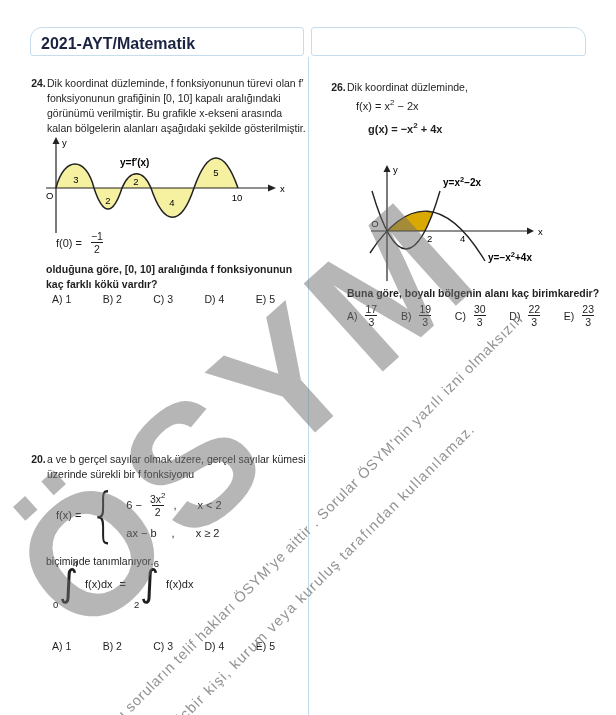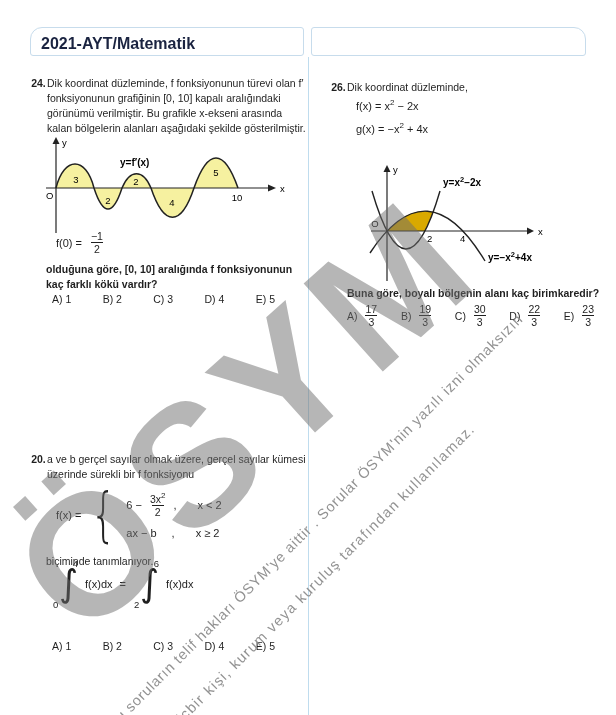--- a/index.html
+++ b/index.html
@@ -178,21 +178,21 @@
   </div>
 
   <div class="abs qrow qtext" style="left:330px; top:80px; width:272px;">
     <span class="qnum">26.</span>
     <span>Dik koordinat düzleminde,</span>
   </div>
 
   <div class="abs formula" style="left:356px; top:98px;">
     <span>f(x) = x</span><sup>2</sup><span> − 2x</span>
   </div>
-  <div class="abs formula" style="left:356px; top:121px;">
+  <div class="abs formula" style="left:368px; top:121px;font-weight:bold;">
     <span>g(x) = −x</span><sup>2</sup><span> + 4x</span>
   </div>
 
 
   <svg class="abs" style="left:337px; top:153px;" width="240" height="130" viewBox="0 0 240 130">
 
     <path d="M50,78 L88,78 Q92,70.4 96.3,59 Q73,53.7 50,78 Z" fill="#d9a900"></path>
 
     <line x1="34" y1="78" x2="190" y2="78" stroke="#222" stroke-width="1.2"></line>
     <polygon points="190,74.5 197,78 190,81.5" fill="#222"></polygon>

